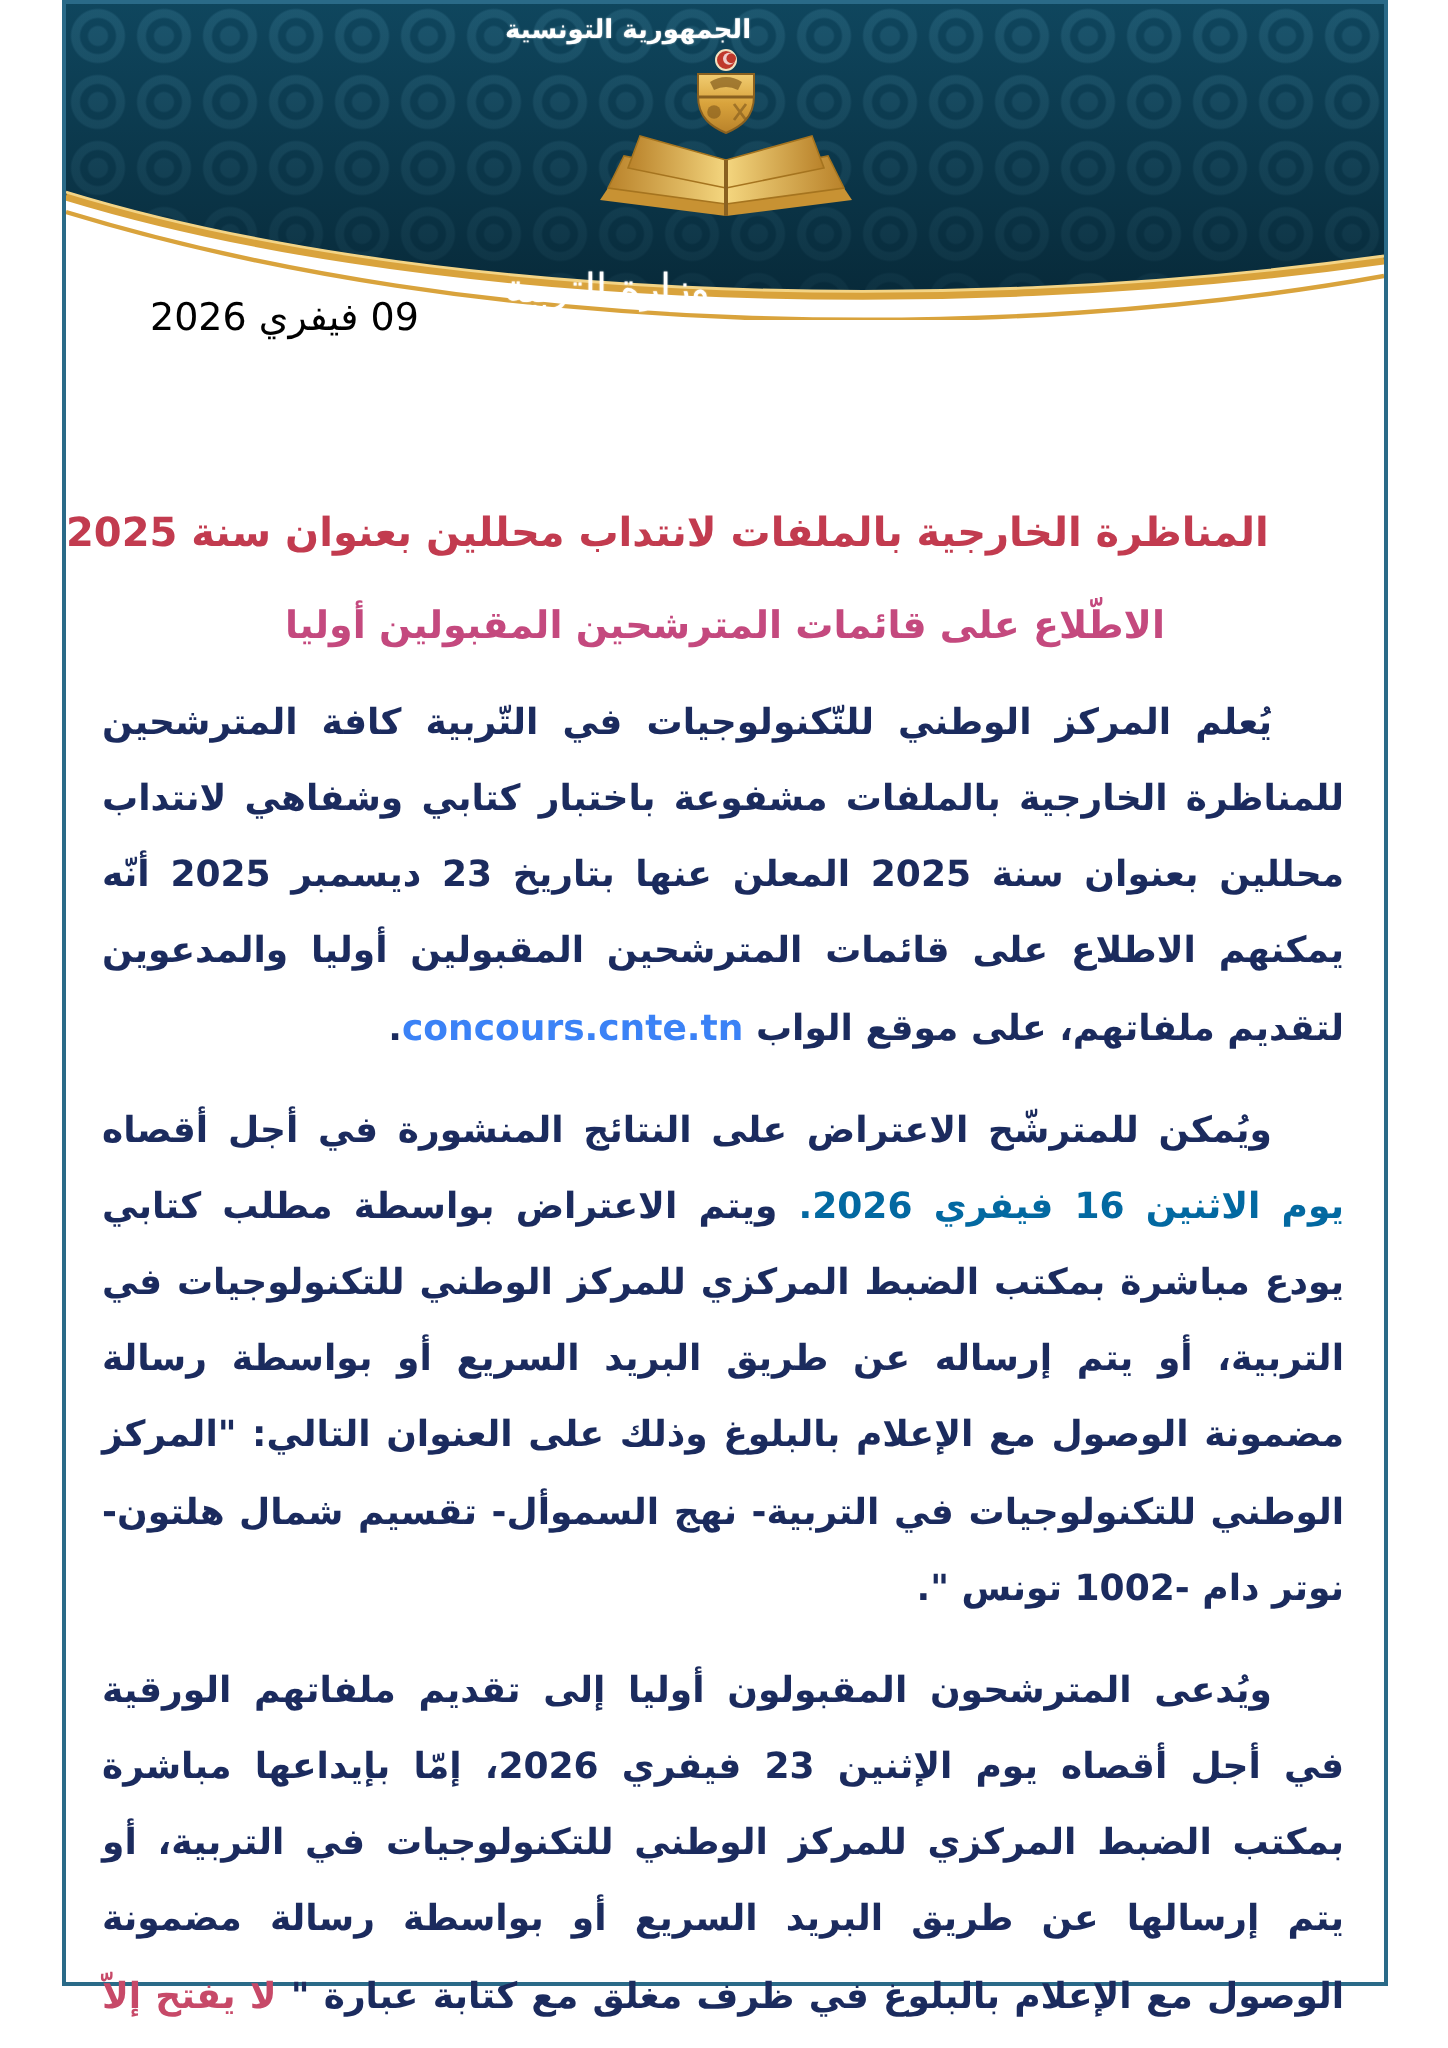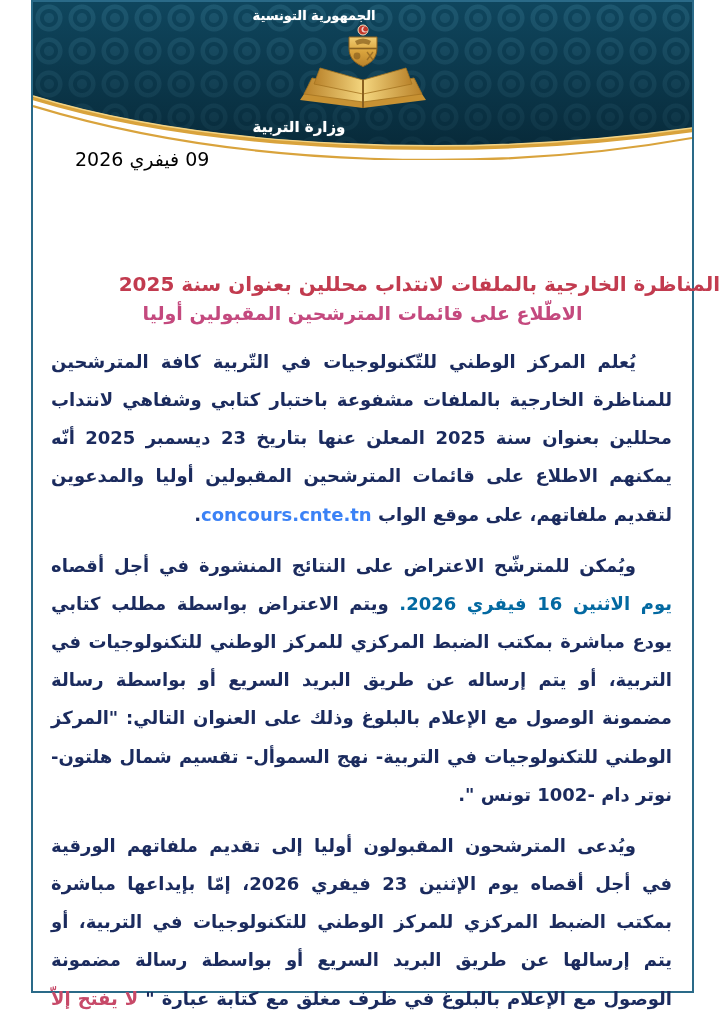--- a/index.html
+++ b/index.html
@@ -24,37 +24,37 @@
   .swoosh{position:absolute;left:0;top:0;width:100%;height:100%;}
   .emblem{
     position:absolute;left:50%;top:6px;transform:translateX(-50%);
     width:220px;text-align:left;color:#ffffff;z-index:3;
   }
   .emblem .republic{
     font-size:13px;font-weight:bold;letter-spacing:1px;
     text-shadow:0 0 1px rgba(255,255,255,0.6);white-space:nowrap;
   }
   .emblem .ministry{
-    font-size:15px;font-weight:bold;margin-top:2px;letter-spacing:1px;
+    font-size:20px;font-weight:normal;margin-top:16px;letter-spacing:1px;
     text-shadow:0 0 1px rgba(255,255,255,0.6);white-space:nowrap;
   }
   .crest{display:block;margin:1px auto 0 auto;}
   .book{display:block;margin:-4px auto 0 auto;}
   
   .date{
     position:absolute;left:42px;top:146px;font-size:19px;font-weight:normal;
     color:#000000;direction:rtl;white-space:nowrap;
   }
   .doc-title{
     position:absolute;left:0;top:158px;width:100%;text-align:center;
     font-size:66px;font-weight:bold;color:#b25181;direction:rtl;line-height:1.3;
   }
   .subtitle-red{
-    position:absolute;left:0;top:270px;width:100%;text-align:right;
-    font-size:20px;font-weight:bold;color:#c23b4f;direction:rtl;padding-left:28px;
+    position:absolute;left:0;top:252px;width:100%;text-align:left;
+    font-size:20px;font-weight:bold;color:#c23b4f;direction:rtl;
   }
   .subtitle-pink{
     position:absolute;left:0;top:300px;width:100%;text-align:center;
     font-size:19px;font-weight:bold;color:#c4497e;direction:rtl;
   }
   .content{
     position:absolute;top:341px;right:20px;left:18px;
     direction:rtl;text-align:justify;color:#1b2b5e;
     font-size:18px;font-weight:bold;line-height:2.12;
   }

